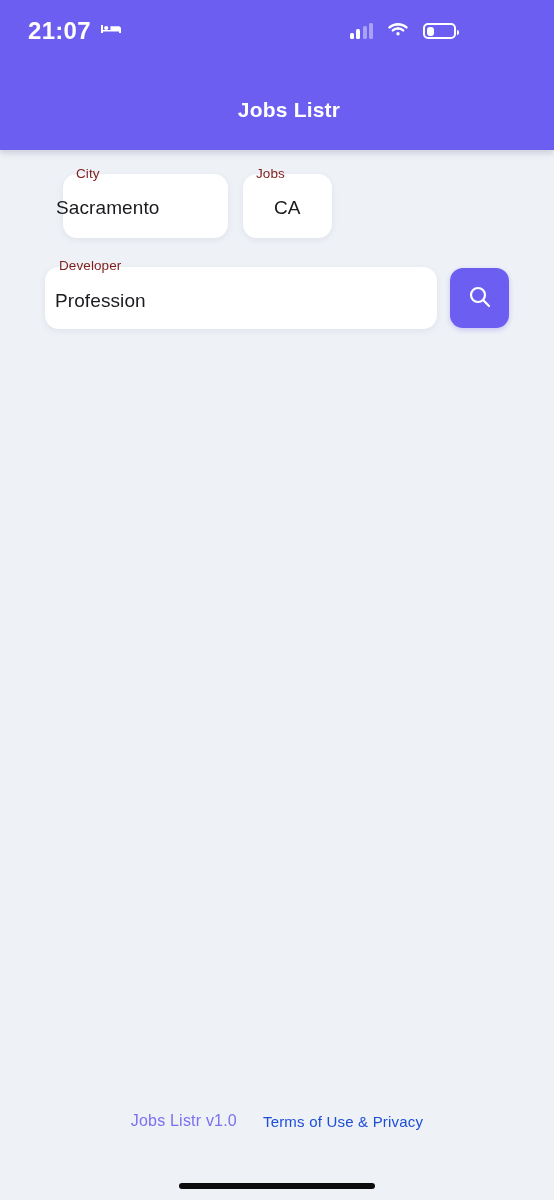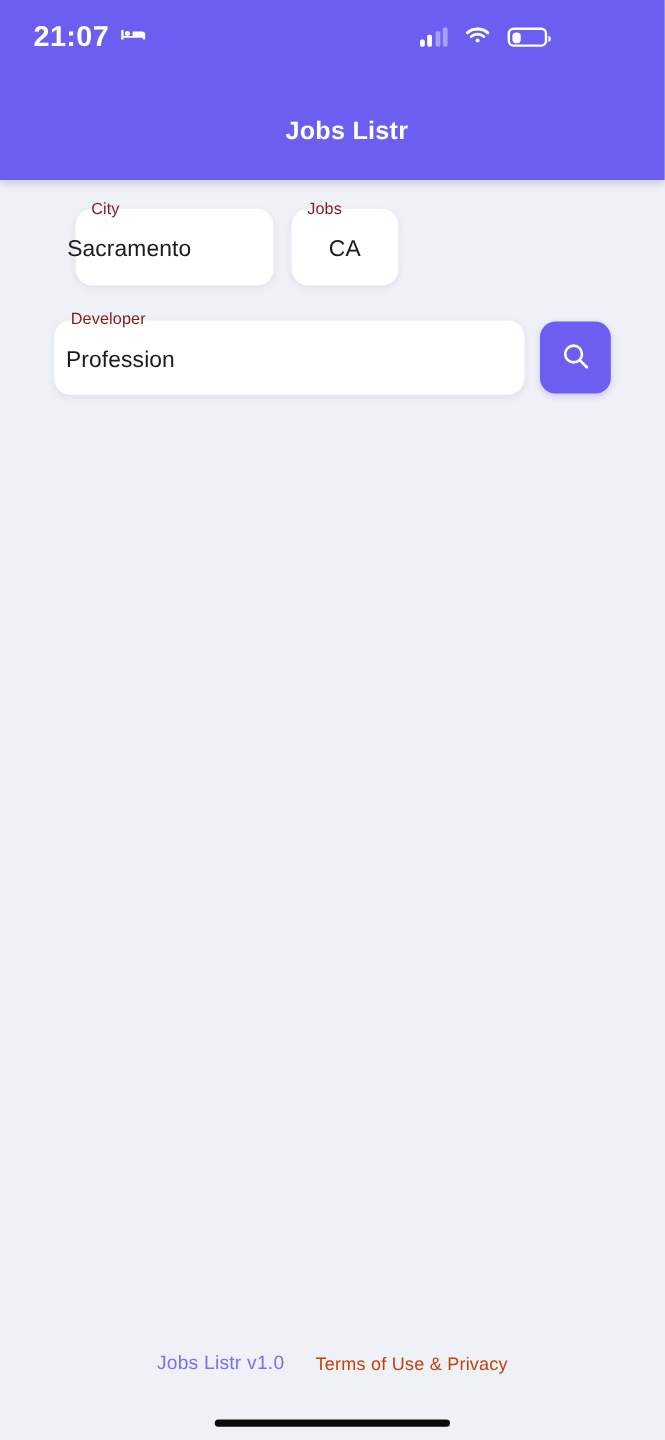--- a/index.html
+++ b/index.html
@@ -218,31 +218,30 @@
 
   
   .footer {
     position: absolute;
     left: 0; top: 962px;
     width: 554px;
     display: flex;
     align-items: center;
     justify-content: center;
     gap: 26px;
-    margin-top: 16px;
   }
   .footer-version {
     font-size: 16px;
     color: #7d6ff0;
     letter-spacing: 0.2px;
     cursor: pointer;
   }
   .footer-terms {
     font-size: 15px;
-    color: #c2410c;
+    color: #1d4ed8;
     letter-spacing: 0.2px;
     cursor: pointer;
   }
 
   
   .home-indicator {
     position: absolute;
     left: 50%;
     transform: translateX(-50%);
     bottom: 11px;

